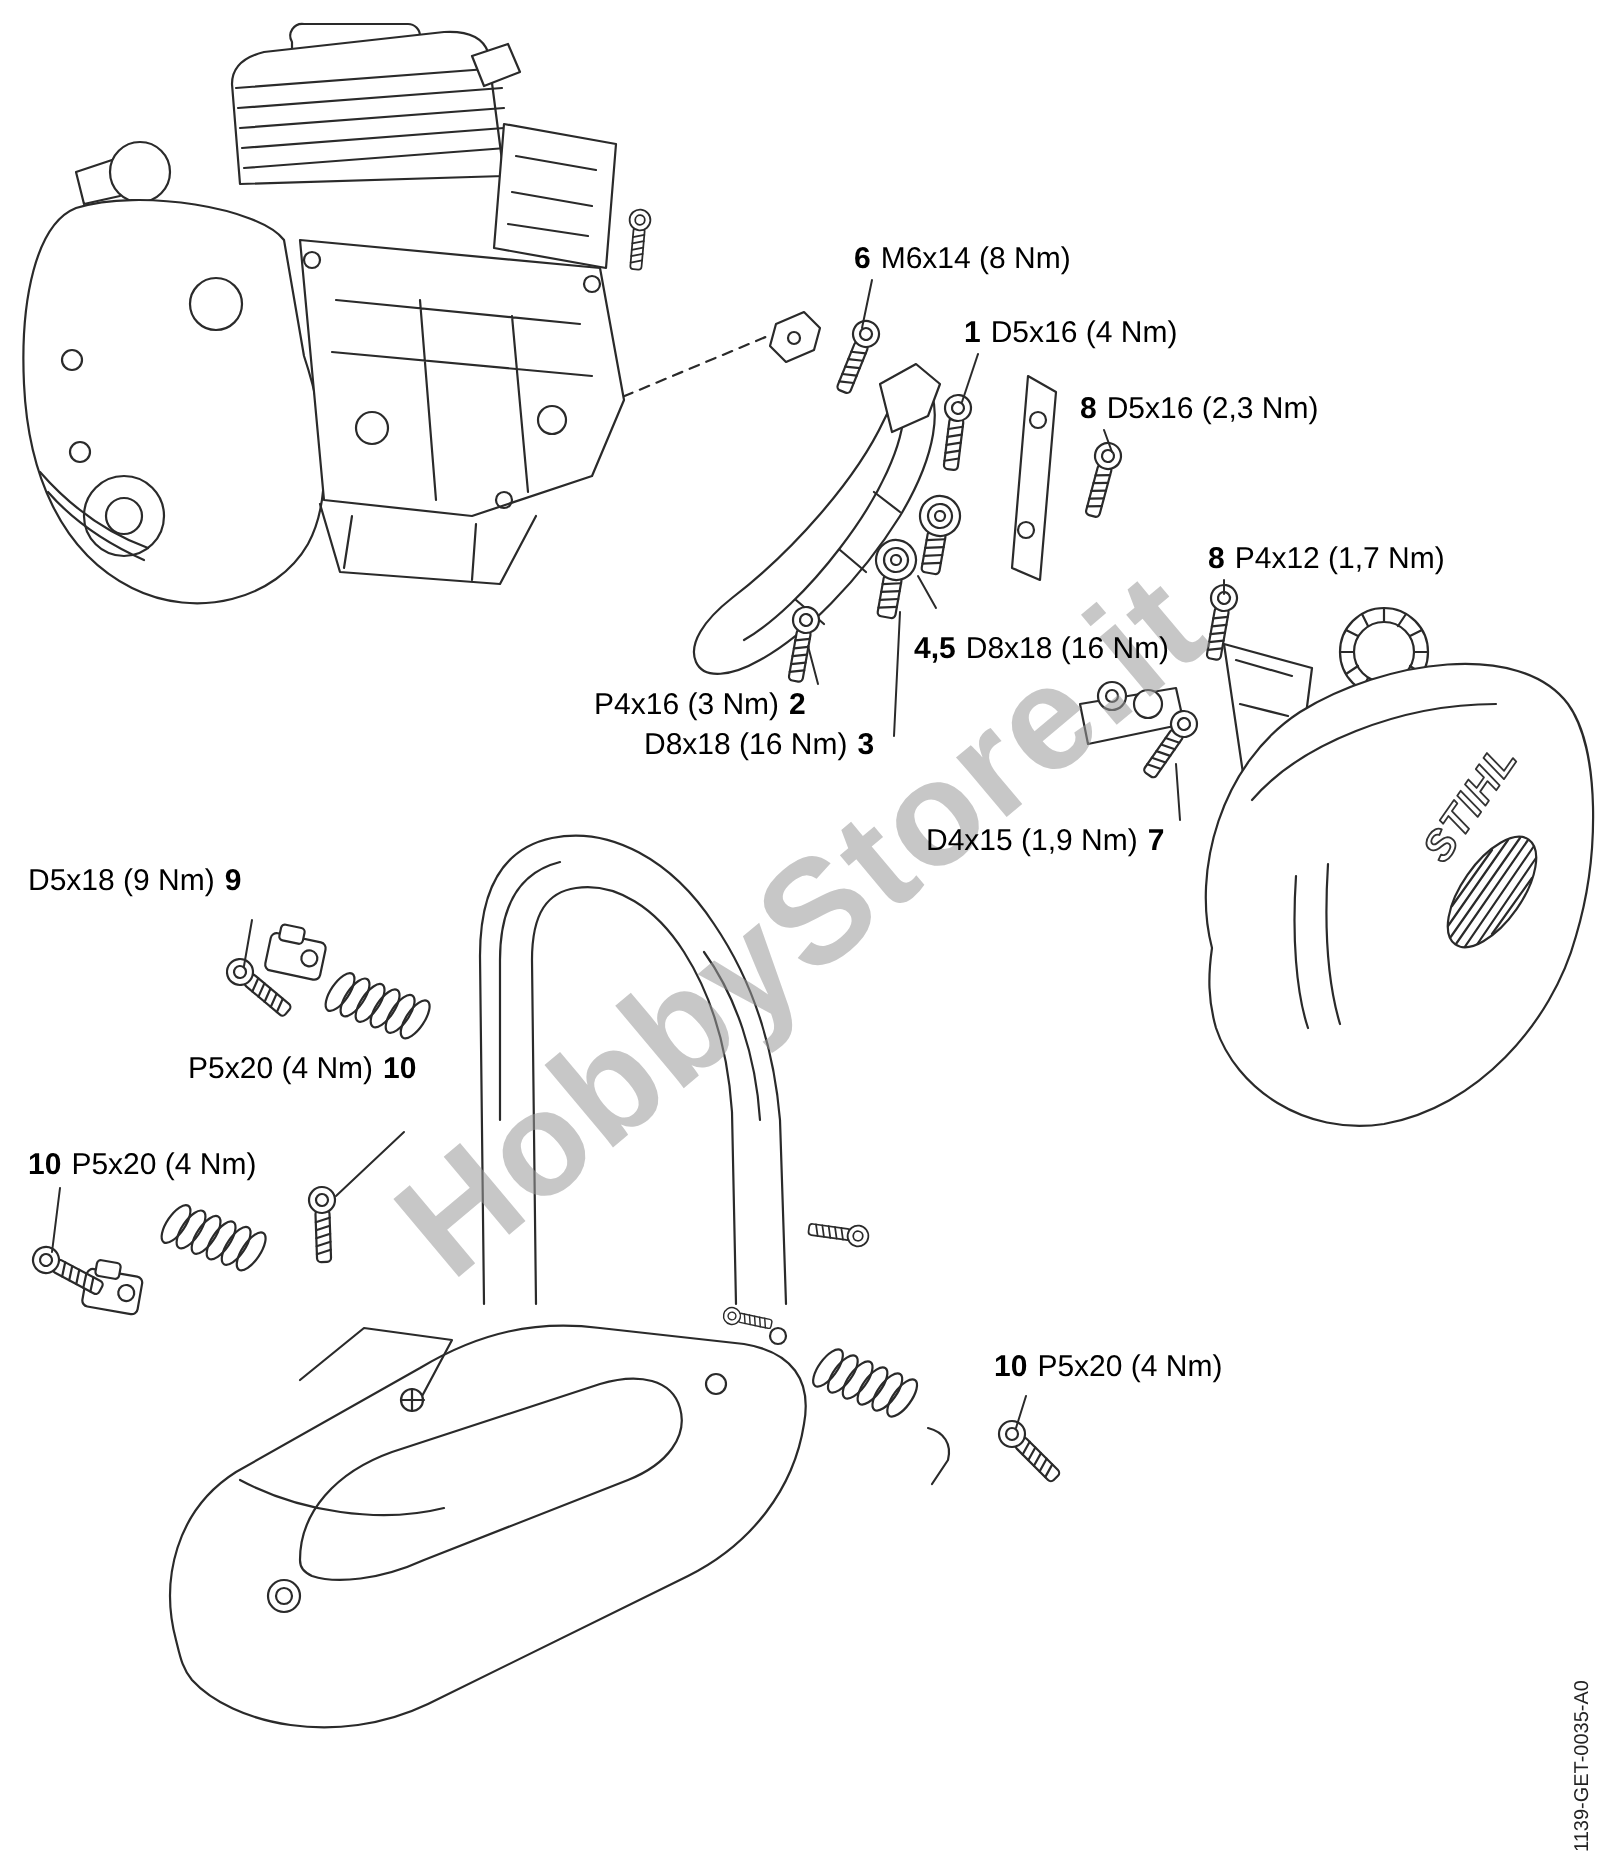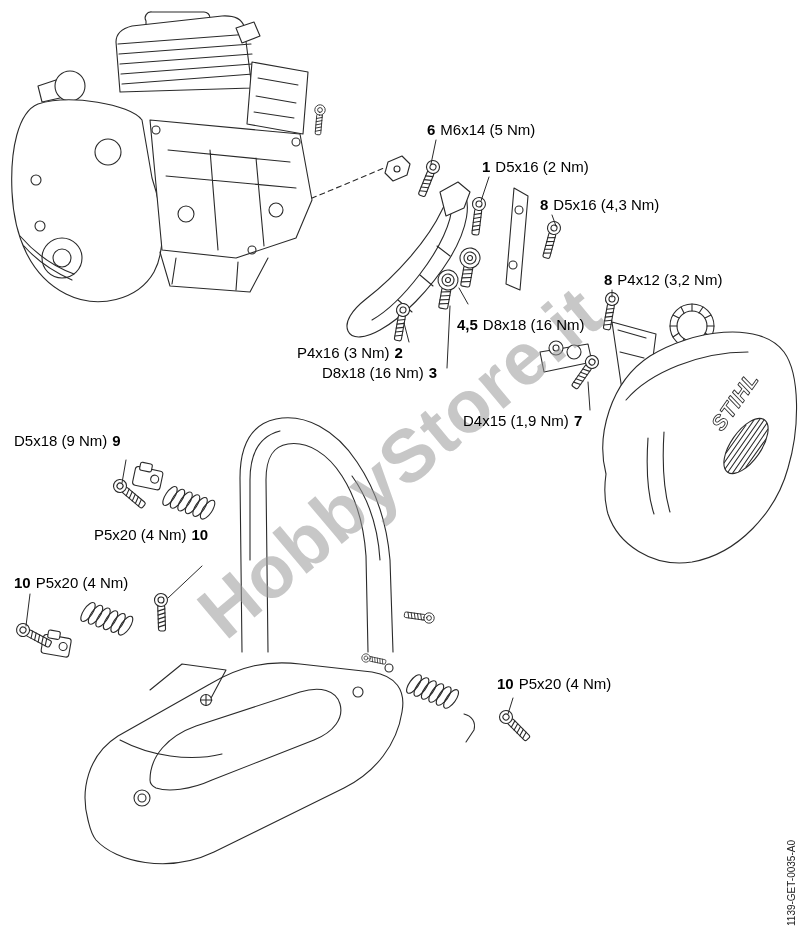--- a/index.html
+++ b/index.html
@@ -188,30 +188,30 @@
       <path d="M126,460 L122,483"></path>
       <path d="M202,566 L168,598"></path>
       <path d="M30,594 L26,626"></path>
       <path d="M513,698 L508,714"></path>
     </g>
   </svg>
 
   <div class="watermark">HobbyStore.it</div>
 
   <div class="label" style="left:427px;top:121px">
-    <b>6</b><span>M6x14 (5 Nm)</span>
+    <b>6</b><span>M6x14 (8 Nm)</span>
   </div>
   <div class="label" style="left:482px;top:158px">
-    <b>1</b><span>D5x16 (2 Nm)</span>
+    <b>1</b><span>D5x16 (4 Nm)</span>
   </div>
   <div class="label" style="left:540px;top:196px">
-    <b>8</b><span>D5x16 (4,3 Nm)</span>
+    <b>8</b><span>D5x16 (2,3 Nm)</span>
   </div>
   <div class="label" style="left:604px;top:271px">
-    <b>8</b><span>P4x12 (3,2 Nm)</span>
+    <b>8</b><span>P4x12 (1,7 Nm)</span>
   </div>
   <div class="label" style="left:457px;top:316px">
     <b>4,5</b><span>D8x18 (16 Nm)</span>
   </div>
   <div class="label" style="left:297px;top:344px">
     <span>P4x16 (3 Nm)</span><b>2</b>
   </div>
   <div class="label" style="left:322px;top:364px">
     <span>D8x18 (16 Nm)</span><b>3</b>
   </div>

